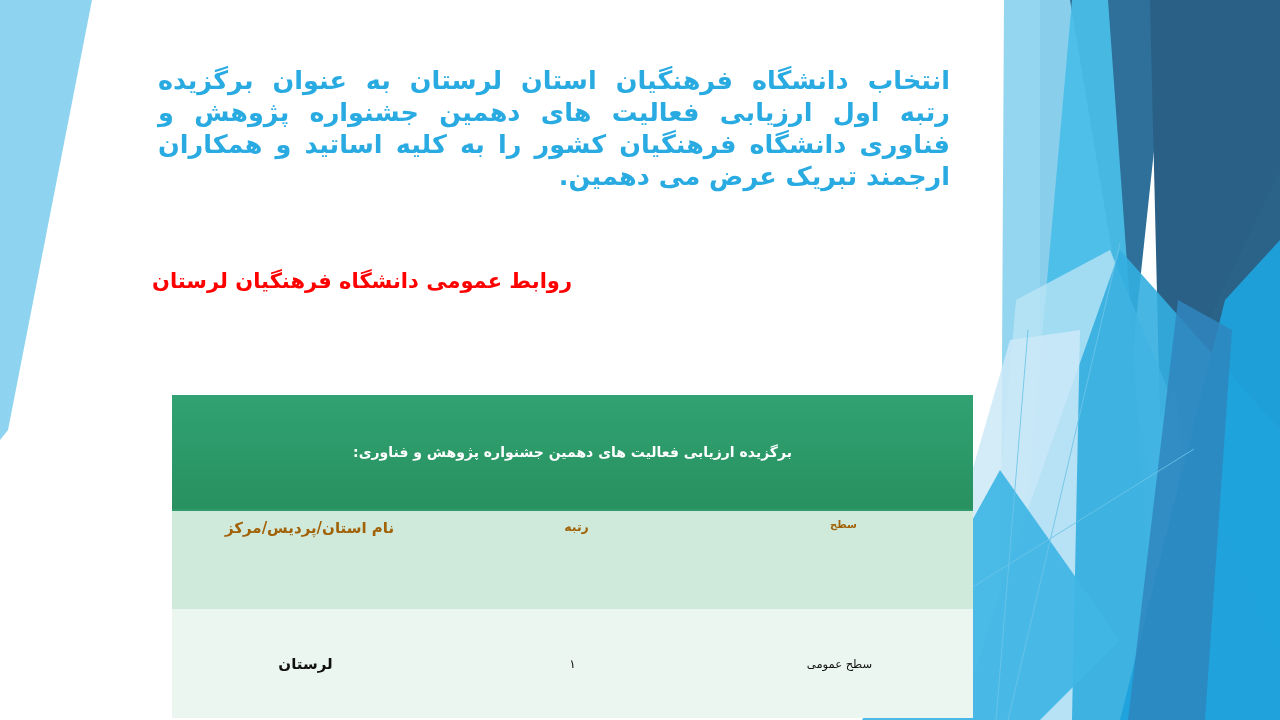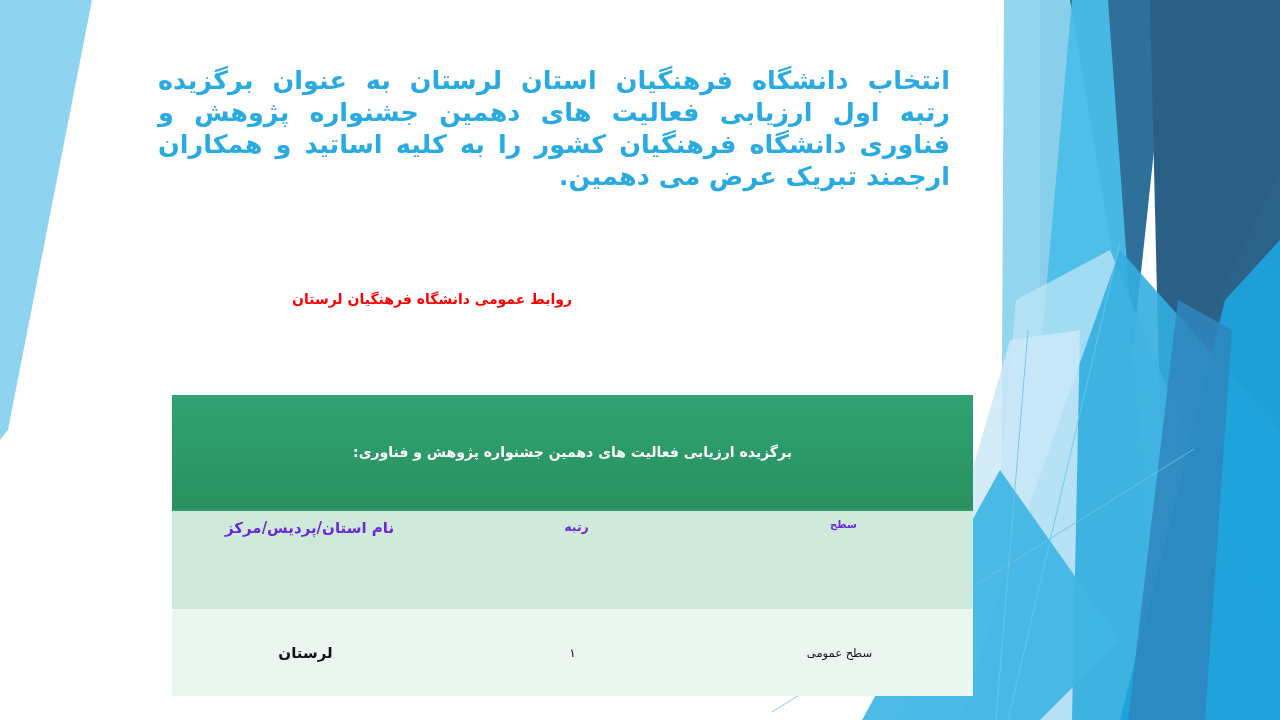--- a/index.html
+++ b/index.html
@@ -43,25 +43,25 @@
     letter-spacing:0px;
   }
   #title-block .line.last{
     text-align:right;
     text-align-last:right;
   }
 
   
   #subtitle{
     position:absolute;
-    right:708px;top:286px;
+    right:708px;top:268px;
     direction:rtl;
     font-family:"DejaVu Sans","Liberation Sans",sans-serif;
     font-weight:bold;
-    font-size:14px;
+    font-size:21px;
     line-height:26px;
     color:#FF0000;
     white-space:nowrap;
     text-align:right;
   }
 
   
   #results-table{
     position:absolute;
     left:172px;top:395px;
@@ -81,31 +81,31 @@
     font-size:14px;
     font-weight:bold;
     padding:16px 10px;
     border:none;
   }
   #results-table .head-row td{
     background:#CFE9DA;
     height:90px;
     vertical-align:top;
     padding:8px 18px 0 26px;
-    color:#6d28d9;
+    color:#a16207;
     font-size:14.5px;
     font-weight:bold;
     border:none;
     border-top:2px solid #2E9B6B;
   }
   #results-table .data-row td{
     background:#EAF6EF;
     height:87px;
     vertical-align:middle;
-    padding:0 18px;
+    padding:11px 18px;
     color:#111111;
     border:none;
   }
   #results-table td.col-level{width:116px;text-align:center;}
   #results-table td.col-rank{width:168px;text-align:center;}
   #results-table td.col-name{width:517px;text-align:center;}
 
   #results-table .head-row td.col-level{font-size:10px;}
   #results-table .head-row td.col-rank{font-size:12.5px;}
   #results-table .head-row td.col-name{font-size:15px;}

